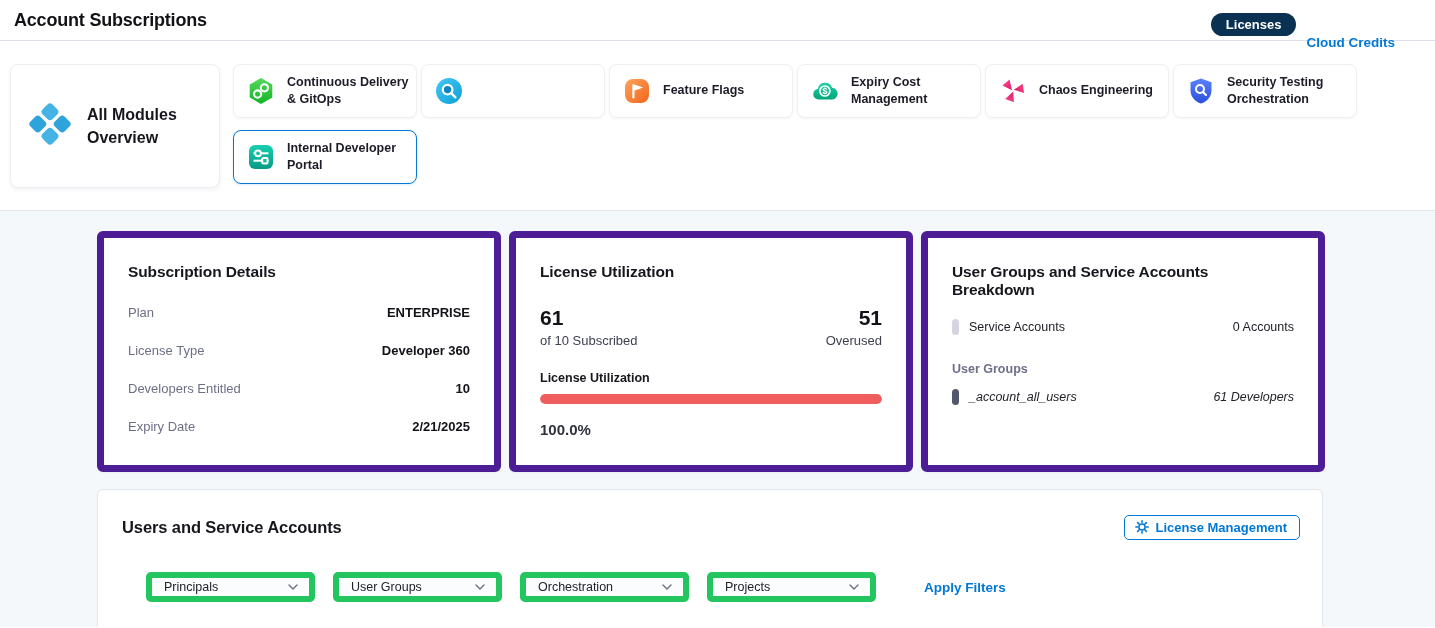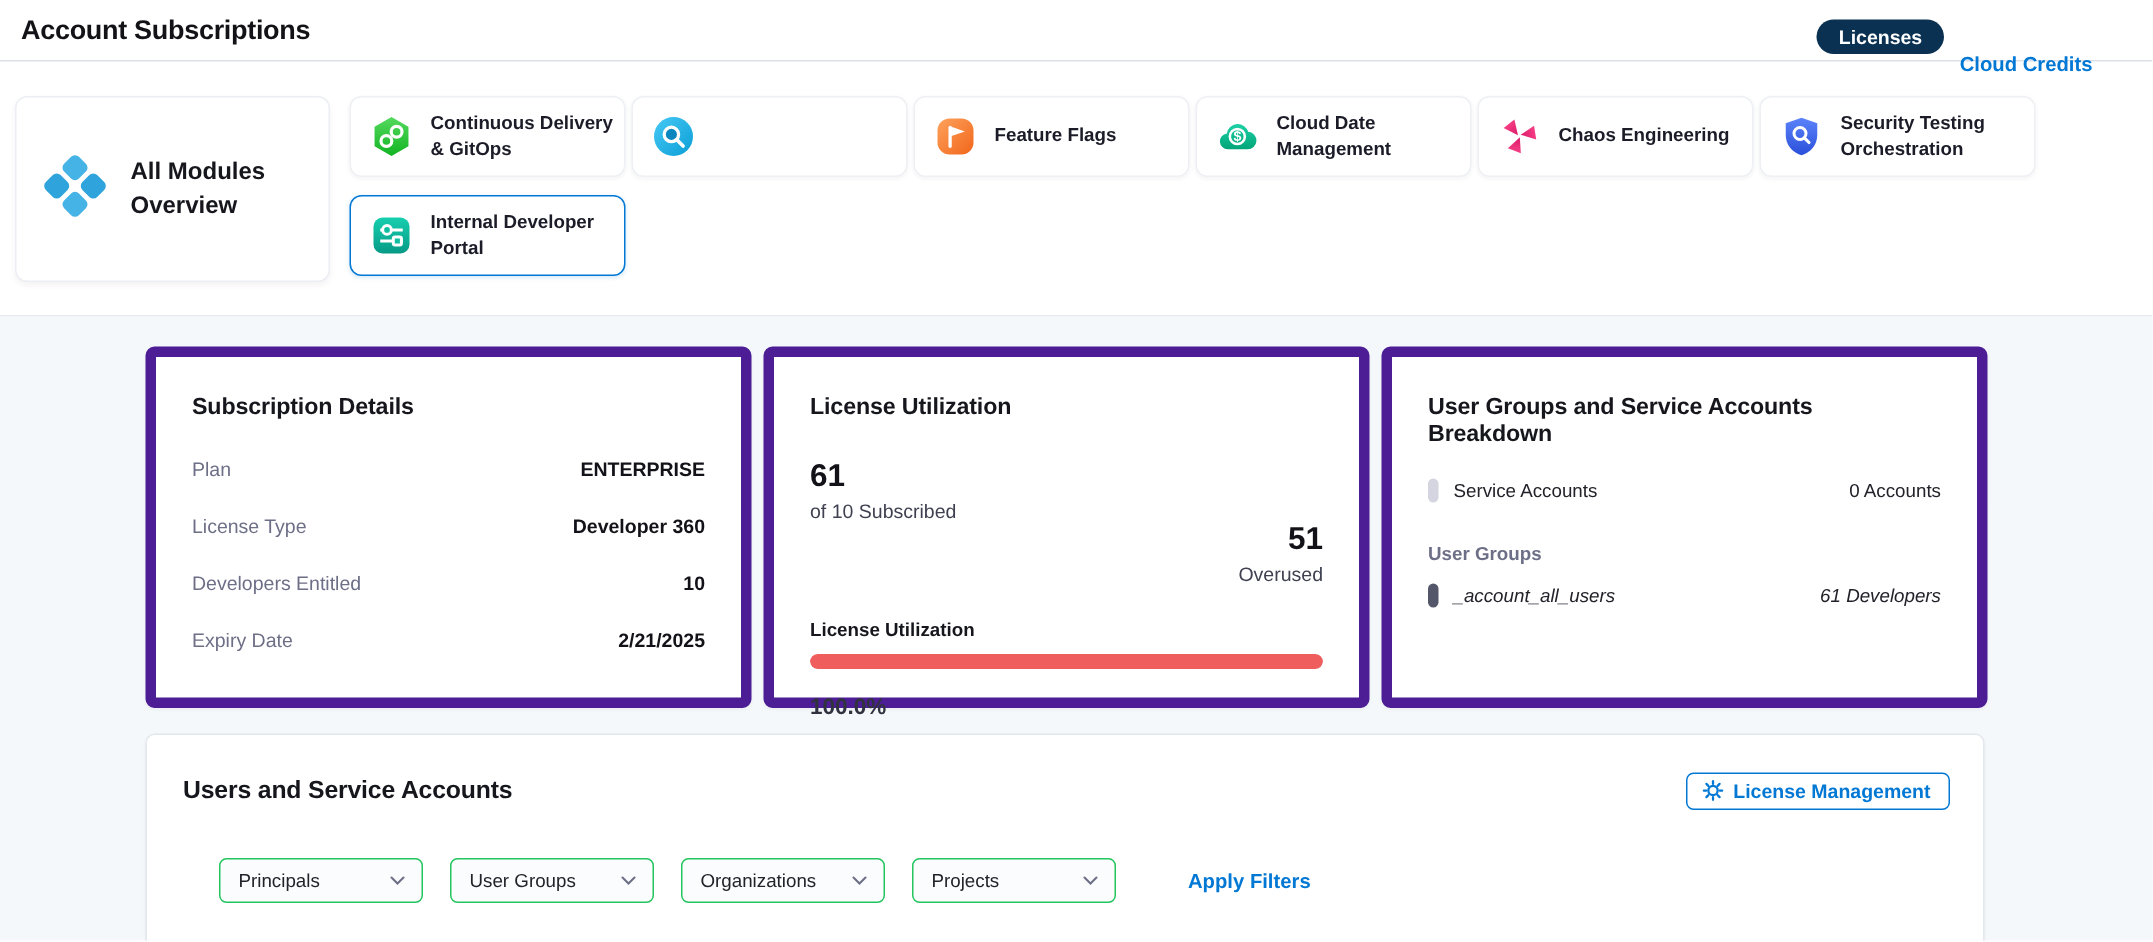--- a/index.html
+++ b/index.html
@@ -152,21 +152,20 @@
     margin-bottom: 23px;
   }
   .detail-label { font-size: 13px; color: #6d6f87; }
   .detail-value { font-size: 13px; font-weight: 700; color: #121218; }
 
   
   .util-numbers {
     display: flex;
     justify-content: space-between;
     margin-top: 25px;
-    flex-direction: column;
   }
   .util-count { font-size: 21px; font-weight: 700; color: #121218; line-height: 1.1; }
   .util-caption { font-size: 13px; color: #3f4151; margin-top: 4px; }
   .util-col-right { text-align: right; }
   .util-bar-label { margin-top: 23px; font-size: 12.5px; font-weight: 700; color: #16161d; }
   .util-bar-track {
     margin-top: 9px;
     height: 10px;
     border-radius: 5px;
     background: #eef0f4;
@@ -223,24 +222,24 @@
     height: 25px;
     cursor: pointer;
   }
   .filters-row {
     margin-top: 32px;
     margin-left: 24px;
     display: flex;
     align-items: center;
   }
   .filter-select {
-    width: 136px;
+    width: 169px;
     height: 30px;
     background: #fbfcfd;
-    border: 1px solid #22c55e;
+    border: 6px solid #22c55e;
     border-radius: 5px;
     display: flex;
     align-items: center;
     justify-content: space-between;
     padding: 0 11px 0 12px;
     margin-right: 18px;
     font-size: 12.5px;
     color: #22222a;
     cursor: pointer;
   }
@@ -340,21 +339,21 @@
               <linearGradient id="gCC" x1="0" y1="0" x2="0" y2="1">
             <stop offset="0" stop-color="#1ed0a6"></stop>
                 <stop offset="1" stop-color="#01a578"></stop>
           </linearGradient>
             </defs>
           <path d="M7.5 22.5 a5.3 5.3 0 0 1 -0.6-10.56 a7.3 7.3 0 0 1 14.2-1.1 a5.1 5.1 0 0 1 -0.6 11.66 Z" fill="url(#gCC)"></path>
           <circle cx="13.9" cy="14" r="5" fill="none" stroke="#fff" stroke-width="1.7"></circle>
           <text x="13.9" y="17.3" text-anchor="middle" font-size="9.5" font-weight="bold" fill="#fff" font-family="Liberation Sans, sans-serif">$</text>
         </svg>
       </span>
-      <span class="module-label">Cloud Date Management</span>
+      <span class="module-label">Expiry Cost Management</span>
     </div>
 
     <div class="module-card">
       <span class="module-icon">
         <svg width="28" height="28" viewBox="0 0 28 28">
           <defs>
               <linearGradient id="gCE" x1="0" y1="0" x2="1" y2="1">
             <stop offset="0" stop-color="#ff4e8f"></stop>
                 <stop offset="1" stop-color="#dc1a6a"></stop>
           </linearGradient>
@@ -504,21 +503,21 @@
       </div>
       <div class="filter-select">
         <span>User Groups</span>
         <span style="display:flex">
           <svg width="10" height="6" viewBox="0 0 10 6">
               <path d="M1 1 L5 5 L9 1" stroke="#6d6f87" stroke-width="1.4" fill="none" stroke-linecap="round"></path>
             </svg>
         </span>
       </div>
       <div class="filter-select">
-        <span>Organizations</span>
+        <span>Orchestration</span>
         <span style="display:flex">
           <svg width="10" height="6" viewBox="0 0 10 6">
               <path d="M1 1 L5 5 L9 1" stroke="#6d6f87" stroke-width="1.4" fill="none" stroke-linecap="round"></path>
             </svg>
         </span>
       </div>
       <div class="filter-select">
         <span>Projects</span>
         <span style="display:flex">
           <svg width="10" height="6" viewBox="0 0 10 6">

